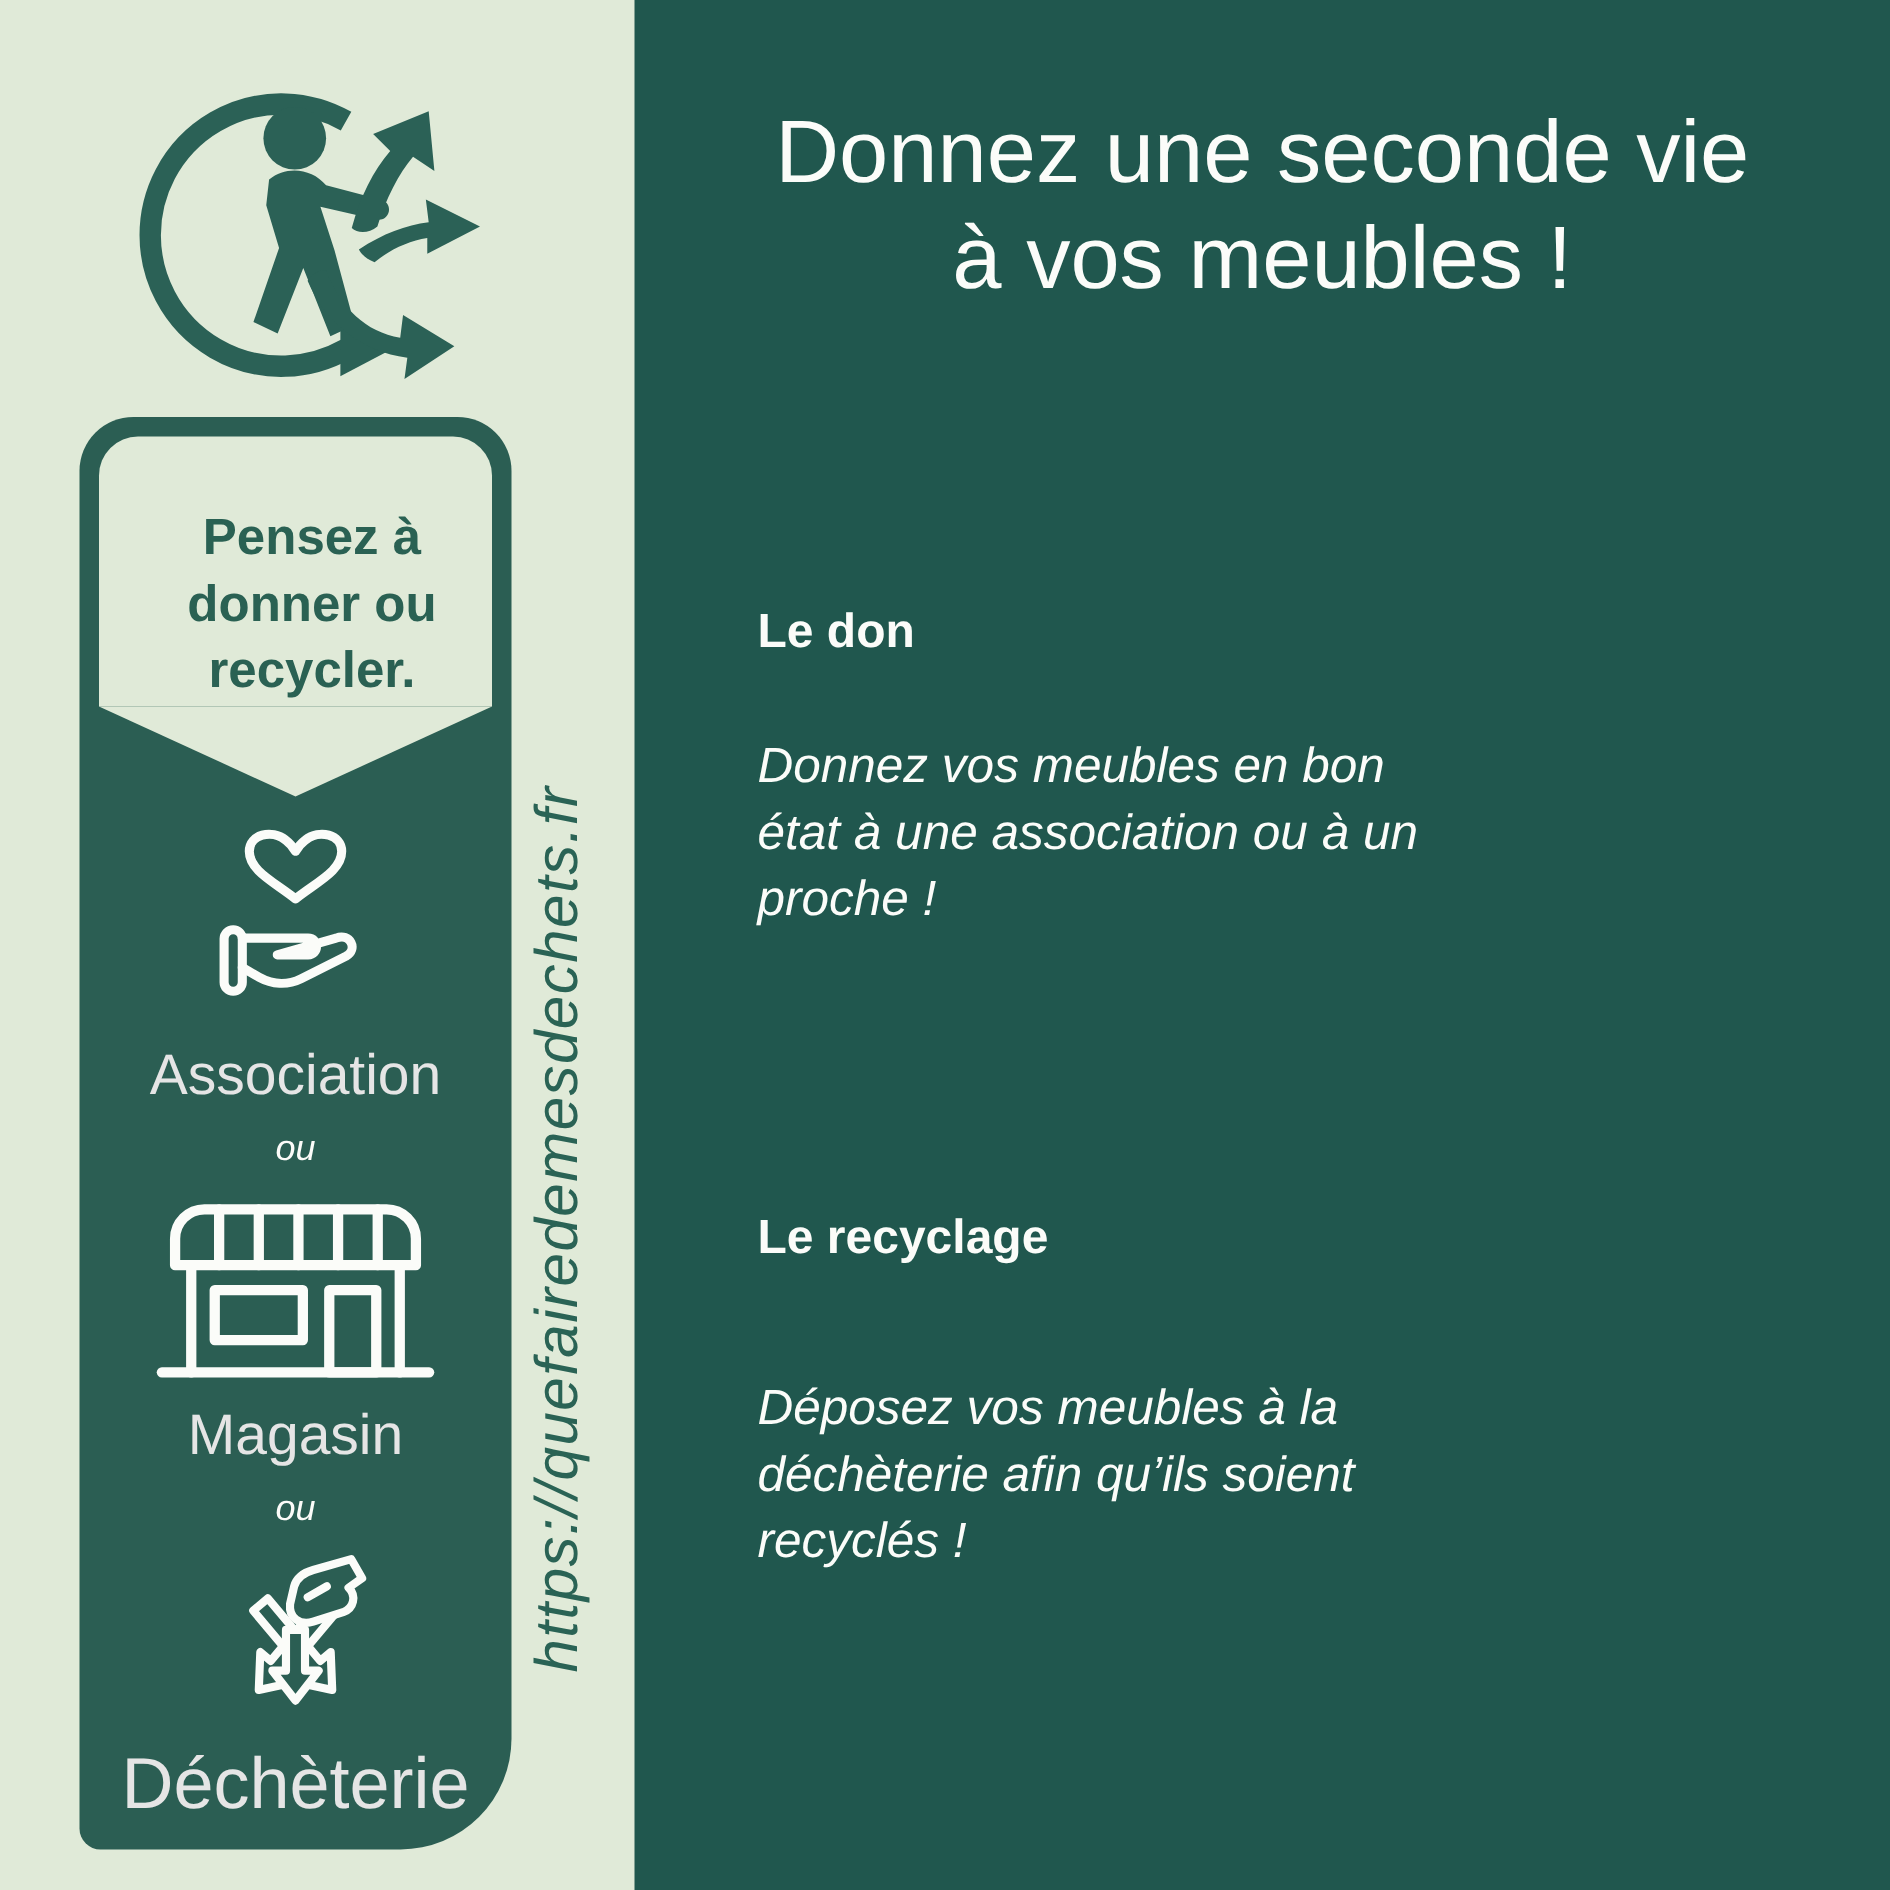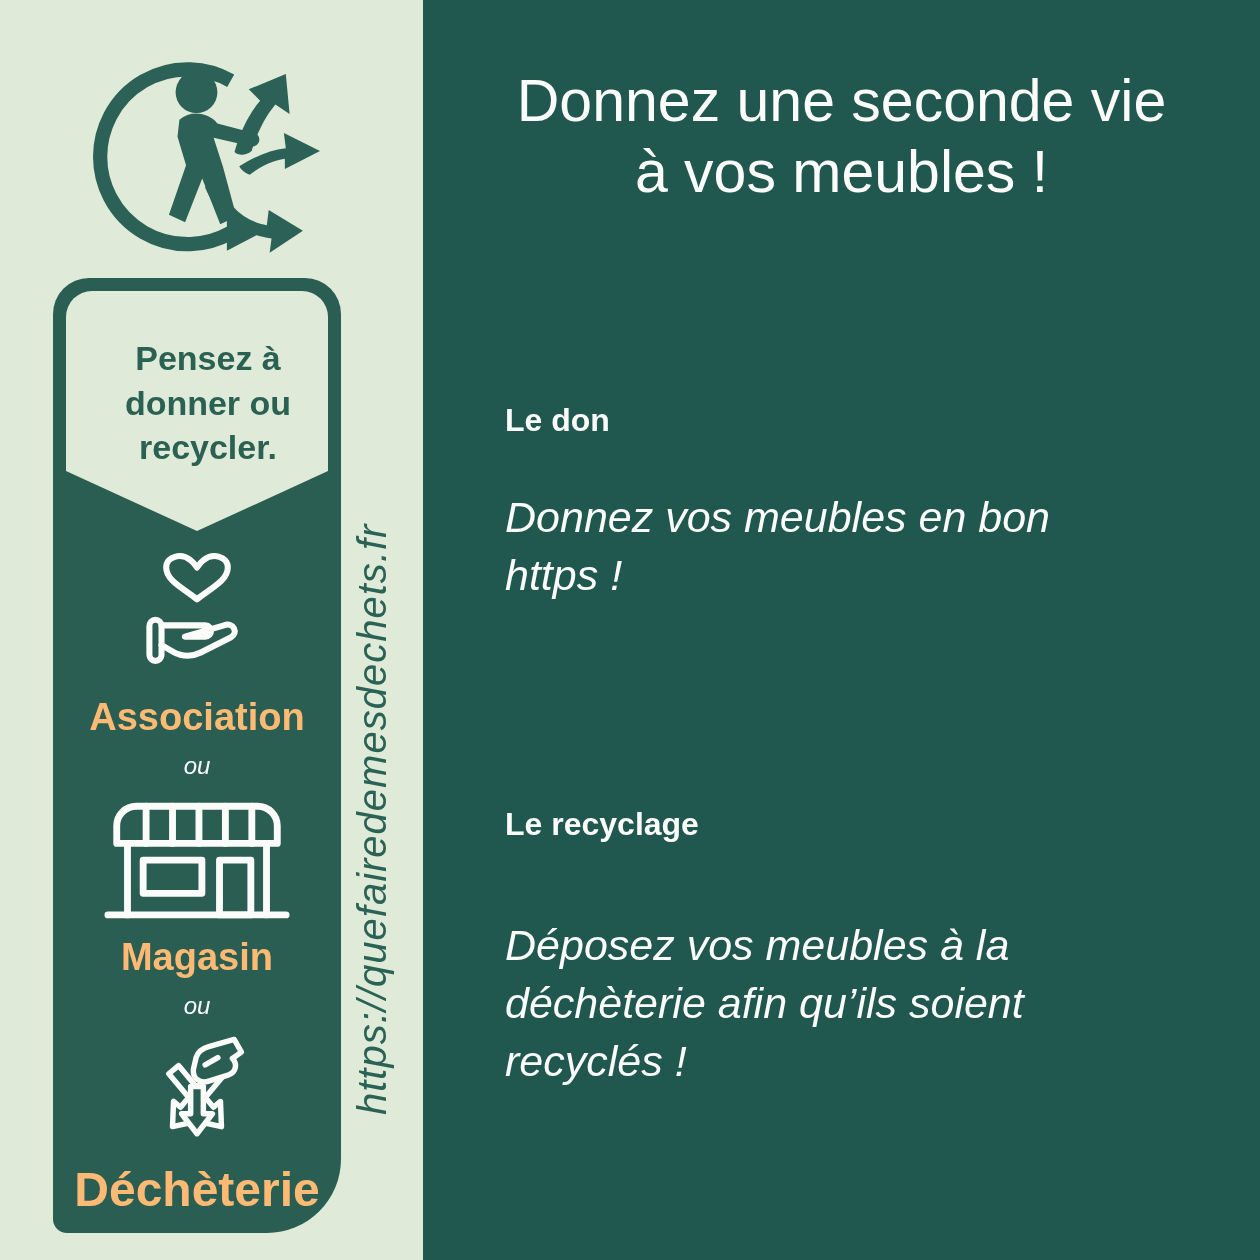--- a/index.html
+++ b/index.html
@@ -35,21 +35,21 @@
   .pennant-v {
     position: absolute; left: 13px; top: 193px; width: 0; height: 0;
     border-left: 131px solid transparent;
     border-right: 131px solid transparent;
     border-top: 60px solid #E0EAD8;
   }
 
   .col-icon { position: absolute; left: 0; width: 100%; display: flex; justify-content: center; }
   .col-label {
     position: absolute; left: 0; width: 100%; text-align: center;
-    color: #fdba74; font-weight: 700; font-size: 38px;
+    color: #e5e5e5; font-weight: 400; font-size: 38px;
   }
   .col-sep {
     position: absolute; left: 0; width: 100%; text-align: center;
     color: #FBFCF9; font-style: italic; font-size: 24px;
   }
   .icon-heart { top: 268px; }
   .label-assoc { top: 418px; }
   .sep-1 { top: 474px; }
   .icon-store { top: 516px; }
   .label-mag  { top: 658px; }
@@ -73,21 +73,21 @@
   .title {
     position: absolute; top: 66px; left: 0; width: 100%;
     text-align: center; font-weight: 400; font-size: 59px; line-height: 1.21;
   }
   .section-heading {
     position: absolute; left: 82px;
     font-weight: 700; font-size: 32px;
   }
   .section-body {
     position: absolute; left: 82px; width: 700px;
-    font-style: italic; font-size: 43px; line-height: 1.35;
+    font-style: italic; font-size: 33px; line-height: 1.35;
   }
   .heading-don { top: 402px; }
   .body-don { top: 488px; }
   .heading-rec { top: 806px; }
   .body-rec { top: 892px; margin-top: 24px; }
 
   svg { display: block; }
 </style>
 </head>
 <body>
@@ -163,21 +163,22 @@
 
 <div class="right-panel">
   <div class="title">
     <div>Donnez une seconde vie</div>
     <div>à vos meubles !</div>
   </div>
 
   <div class="section-heading heading-don">Le don</div>
   <div class="section-body body-don">
     <div>Donnez vos meubles en bon</div>
-    <div>https !</div>
+    <div>état à une association ou à un</div>
+    <div>proche !</div>
   </div>
 
   <div class="section-heading heading-rec">Le recyclage</div>
   <div class="section-body body-rec">
     <div>Déposez vos meubles à la</div>
     <div>déchèterie afin qu’ils soient</div>
     <div>recyclés !</div>
   </div>
 </div>
 

